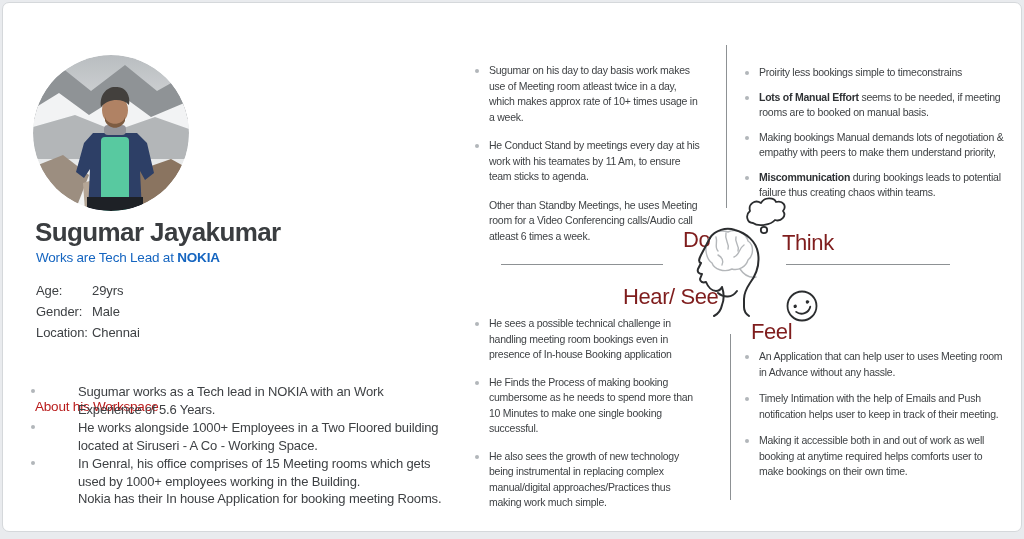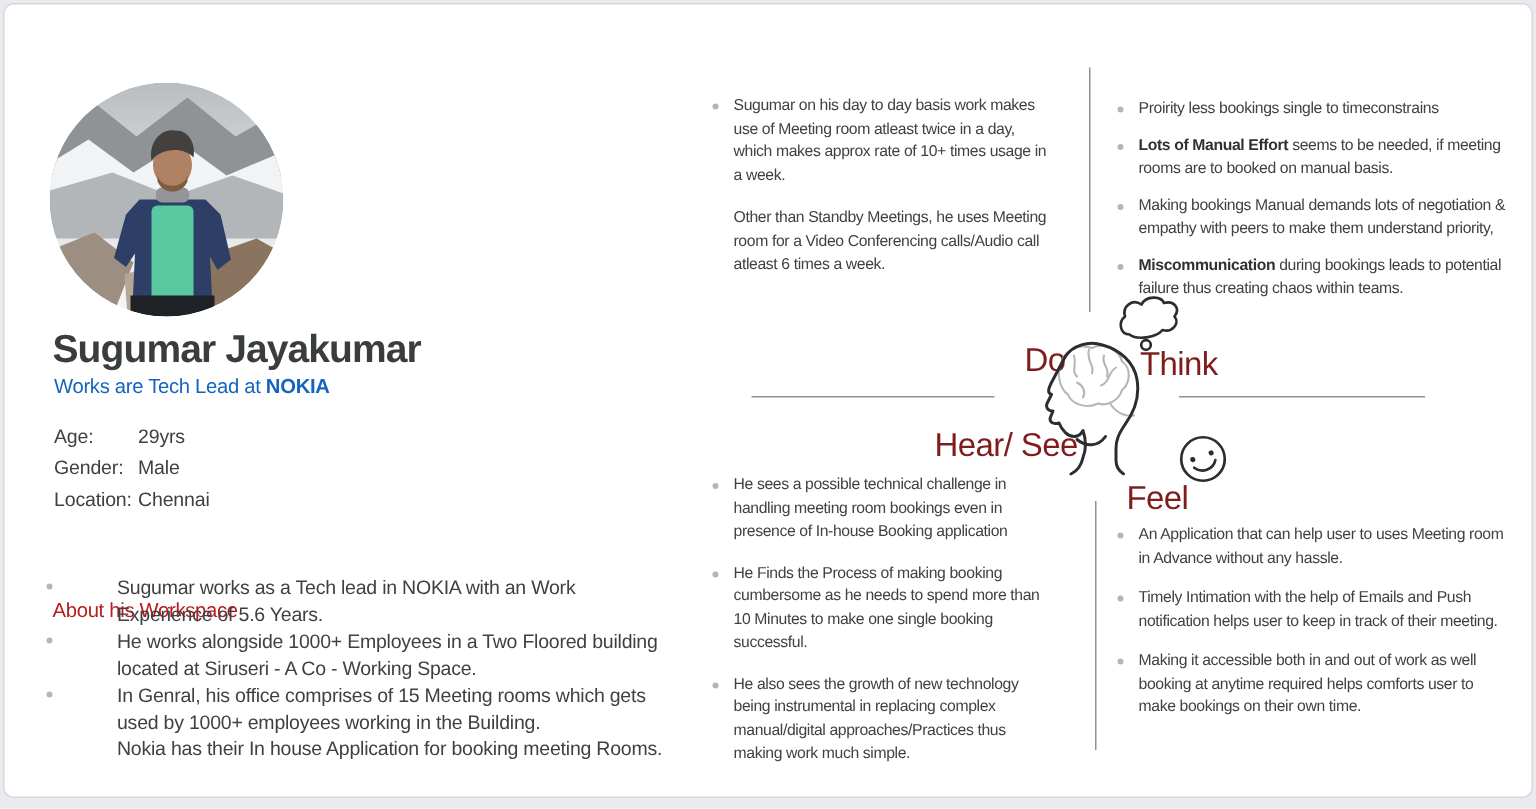--- a/index.html
+++ b/index.html
@@ -33,21 +33,21 @@
   .col-do .bullet{margin-bottom:13px;}
   .col-think{left:742px;top:62px;width:264px;}
   .col-think .bullet{margin-bottom:9px;}
   .col-hearsee{left:472px;top:313px;width:230px;}
   .col-hearsee .bullet{margin-bottom:12px;}
   .col-feel{left:742px;top:346px;width:264px;}
   .col-feel .bullet{margin-bottom:11px;}
   
   .quad-label{position:absolute;font-size:22px;font-weight:normal;color:#7f1d1d;letter-spacing:-0.4px;}
   .lbl-do{left:680px;top:224px;}
-  .lbl-think{left:757px;top:227px;}
+  .lbl-think{left:779px;top:227px;}
   .lbl-hearsee{left:620px;top:281px;}
   .lbl-feel{left:748px;top:316px;}
   .divider{position:absolute;background:#8d9194;}
   .v1{left:723px;top:42px;width:1px;height:163px;}
   .v2{left:727px;top:331px;width:1px;height:166px;}
   .hL{left:498px;top:261px;width:162px;height:1px;}
   .hR{left:783px;top:261px;width:164px;height:1px;}
   .graphic{position:absolute;}
 </style>
 </head>
@@ -161,29 +161,33 @@
       <path d="M9.5,20.5 C13,26 21,26 24.5,20.5" fill="none" stroke="#2b2d2f" stroke-width="1.8" stroke-linecap="round"></path>
     </g>
   </svg>
 
   <div class="col col-do">
     <div class="bullet">
       <span class="dot"></span>
       <span class="btxt">Sugumar on his day to day basis work makes use of Meeting room atleast twice in a day, which makes approx rate of 10+ times usage in a week.</span>
     </div>
     <div class="bullet">
+      <span class="dot"></span>
+      <span class="btxt">He Conduct Stand by meetings every day at his work with his teamates by 11 Am, to ensure team sticks to agenda.</span>
+    </div>
+    <div class="bullet">
       <span class="dot hidden"></span>
       <span class="btxt">Other than Standby Meetings, he uses Meeting room for a Video Conferencing calls/Audio call atleast 6 times a week.</span>
     </div>
   </div>
 
   <div class="col col-think">
     <div class="bullet">
       <span class="dot"></span>
-      <span class="btxt"><span class="bseg"></span><span>Proirity less bookings single to timeconstrains</span></span>
+      <span class="btxt"><span class="bseg"></span><span>Proirity less bookings simple to timeconstrains</span></span>
     </div>
     <div class="bullet">
       <span class="dot"></span>
       <span class="btxt"><span class="bseg">Lots of Manual Effort</span><span> seems to be needed, if meeting rooms are to booked on manual basis.</span></span>
     </div>
     <div class="bullet">
       <span class="dot"></span>
       <span class="btxt"><span class="bseg"></span><span>Making bookings Manual demands lots of negotiation &amp; empathy with peers to make them  understand priority,</span></span>
     </div>
     <div class="bullet">

